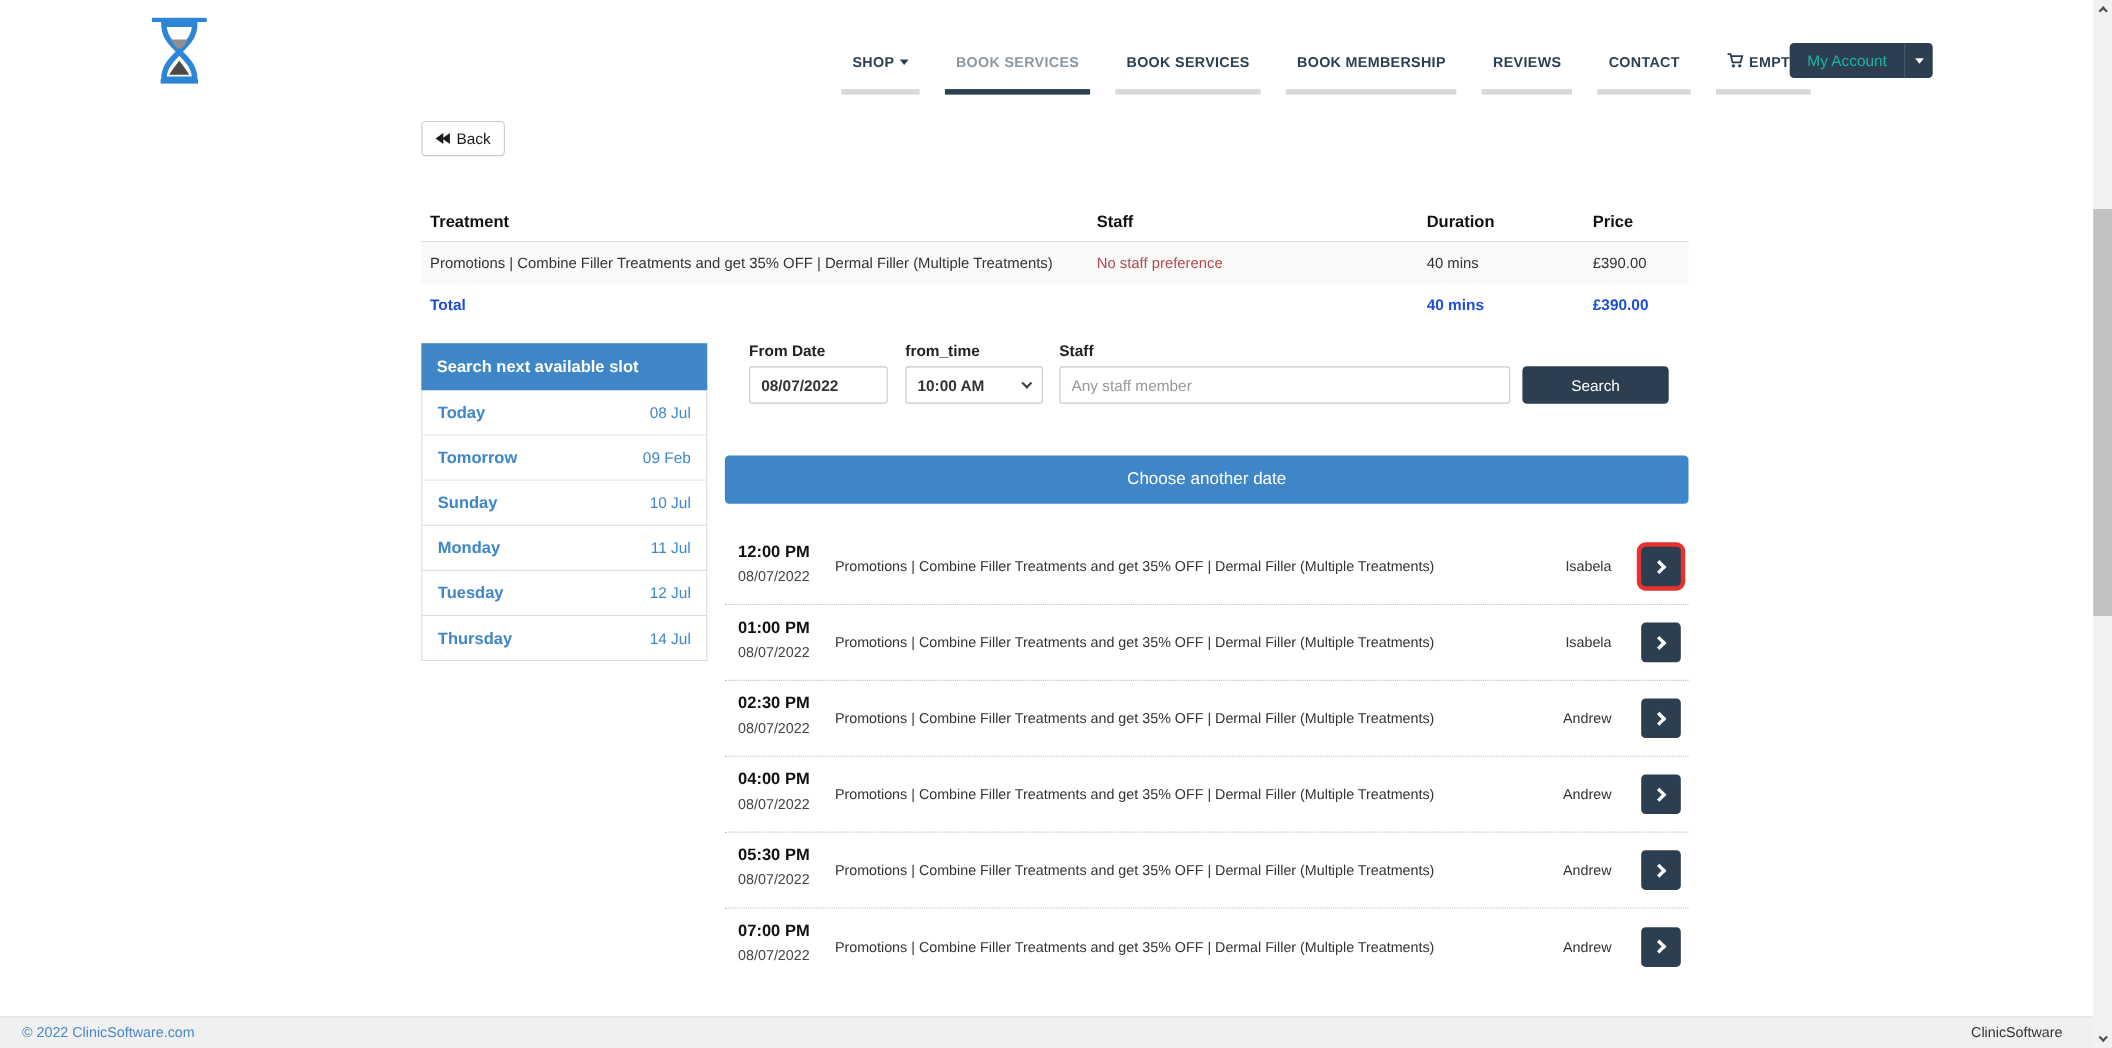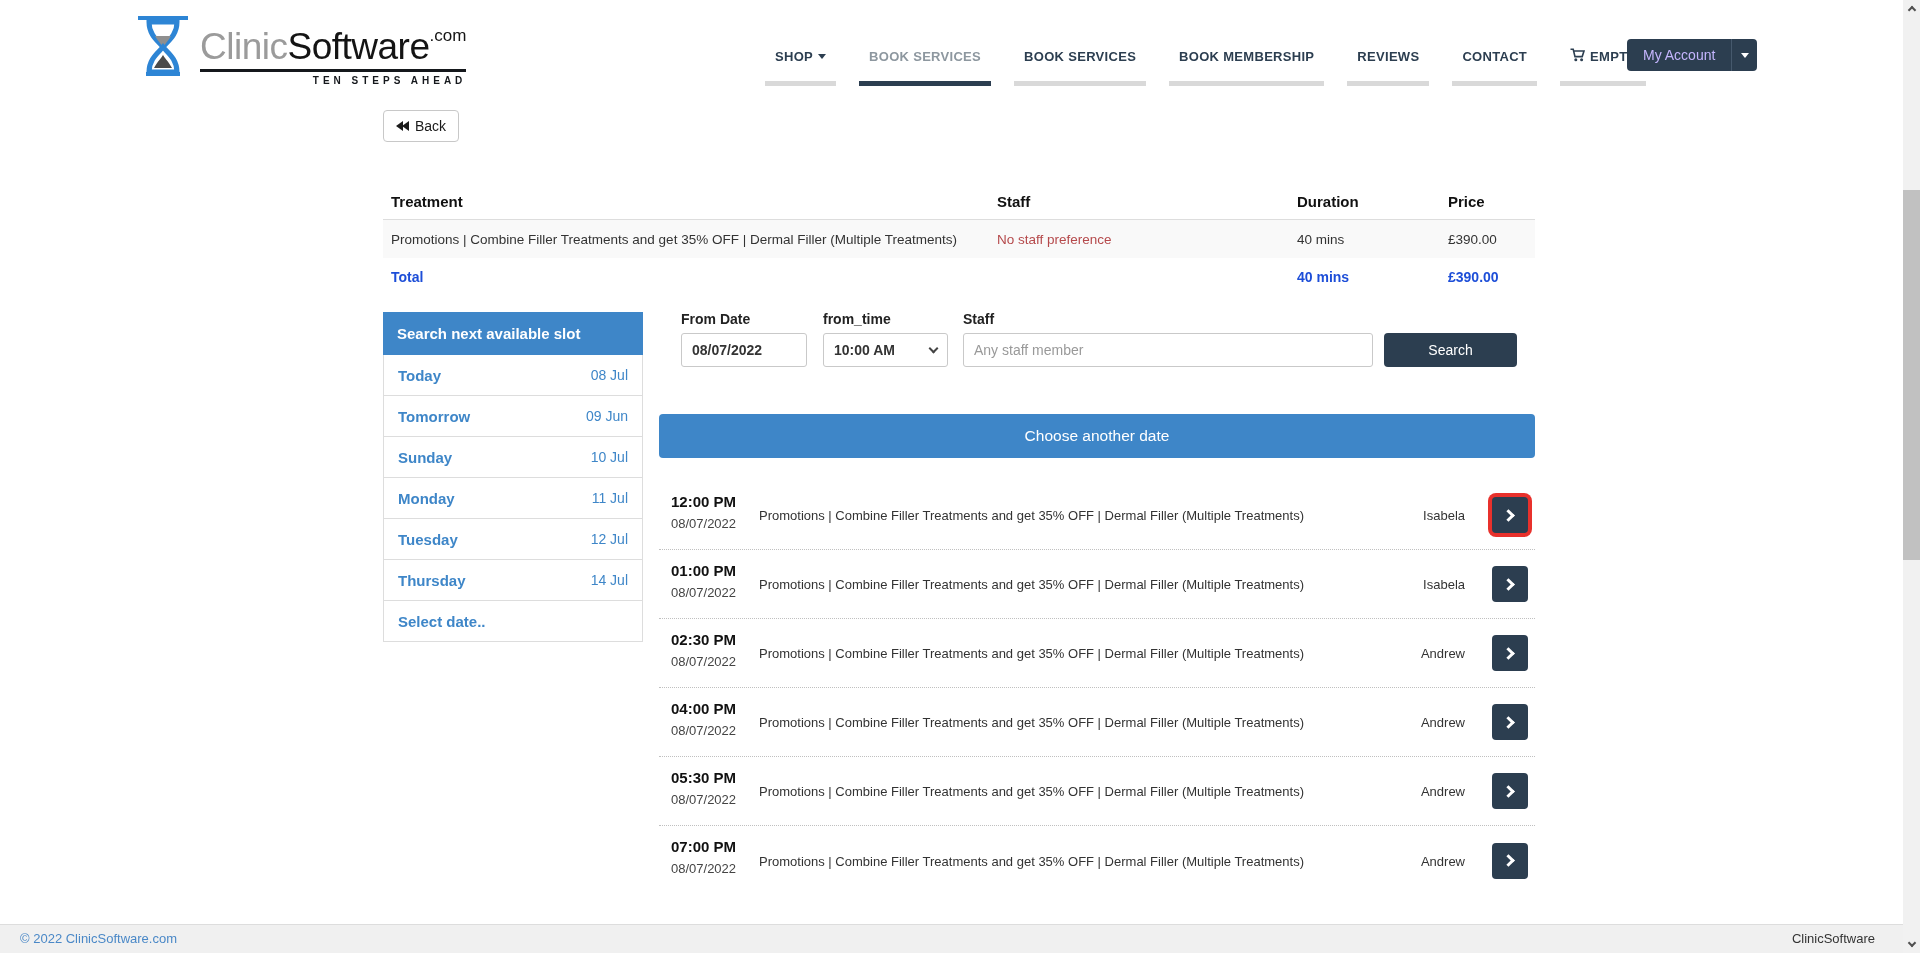--- a/index.html
+++ b/index.html
@@ -21,21 +21,21 @@
   .nav { position:absolute; left:765px; top:48px; display:flex; gap:23px; }
   .nav-item { display:flex; align-items:center; gap:5px; padding:0 10px 16px 10px;
     border-bottom:5px solid #d9d9d9; font-size:13px; font-weight:bold; color:#2c3e50;
     letter-spacing:0.3px; line-height:14px; cursor:pointer; white-space:nowrap; }
   .nav-item.active { color:#8d979f; border-bottom-color:#2c3e50; }
   .caret-down { width:0; height:0; border-left:4px solid transparent; border-right:4px solid transparent;
     border-top:5px solid #2c3e50; display:inline-block; }
   .cart-svg { display:inline-block; }
 
   .account { position:absolute; left:1627px; top:39px; height:32px; display:flex;
-    background:#2c3e50; border-radius:4px; color:#c4b5fd; cursor:pointer; }
+    background:#2c3e50; border-radius:4px; color:#14b8a6; cursor:pointer; }
   .account-main { padding:0 16px; font-size:14px; line-height:32px; }
   .account-caret { width:26px; display:flex; align-items:center; justify-content:center;
     border-left:1px solid #46596d; }
   .caret-down-white { width:0; height:0; border-left:4px solid transparent; border-right:4px solid transparent;
     border-top:5px solid #fff; }
 
   
   .container { position:absolute; left:383px; top:110px; width:1152px; }
 
   .back-btn { display:inline-flex; align-items:center; gap:6px; height:32px;
@@ -134,27 +134,20 @@
       <span>
         <svg width="54" height="62" viewBox="0 0 54 62">
           <rect x="0" y="0" width="50" height="4" fill="#2d85d5"></rect>
           <path d="M11 6 C11 19, 20 25, 25 31 C30 25, 39 19, 39 6 Z" fill="#ffffff" stroke="#2d85d5" stroke-width="5"></path>
           <path d="M17 20 C20 25, 23 28, 25 31 C27 28, 30 25, 33 20 Z" fill="#8f8f8f"></path>
           <path d="M11 56 C11 43, 20 37, 25 31 C30 37, 39 43, 39 56 Z" fill="#ffffff" stroke="#2d85d5" stroke-width="5"></path>
           <path d="M16 52 C20 45, 24 41, 25 39 C26 41, 30 45, 34 52 Z" fill="#4a4a4a"></path>
           <rect x="8" y="56" width="34" height="4" fill="#2d85d5"></rect>
         </svg>
       </span>
-      <span class="logo-text">
-        <span class="logo-line1">
-          <span class="logo-clinic">Clinic</span><span class="logo-soft">Software</span><span class="logo-tld">.com</span>
-        </span>
-        <span class="logo-rule" style="display:block"></span>
-        <span class="logo-tag" style="display:block">TEN STEPS AHEAD</span>
-      </span>
     </div>
 
     <div class="nav">
       <div class="nav-item">
         <span>SHOP</span>
         <span class="caret-down"></span>
       </div>
       <div class="nav-item active">
         <span>BOOK SERVICES</span>
       </div>
@@ -226,41 +219,37 @@
 
       <div class="sidebar">
         <div class="sb-header">Search next available slot</div>
 
         <div class="sb-item">
           <span class="sb-day">Today</span>
           <span class="sb-date">08 Jul</span>
         </div>
         <div class="sb-item">
           <span class="sb-day">Tomorrow</span>
-          <span class="sb-date">09 Jun</span>
+          <span class="sb-date">09 Feb</span>
         </div>
         <div class="sb-item">
           <span class="sb-day">Sunday</span>
           <span class="sb-date">10 Jul</span>
         </div>
         <div class="sb-item">
           <span class="sb-day">Monday</span>
           <span class="sb-date">11 Jul</span>
         </div>
         <div class="sb-item">
           <span class="sb-day">Tuesday</span>
           <span class="sb-date">12 Jul</span>
         </div>
         <div class="sb-item">
           <span class="sb-day">Thursday</span>
           <span class="sb-date">14 Jul</span>
-        </div>
-        <div class="sb-item">
-          <span class="sb-day">Select date..</span>
-          <span class="sb-date"></span>
         </div>
       </div>
 
       <div class="rightcol">
 
         <div class="search-form">
           <div class="fgroup g1">
             <label>From Date</label>
             <input class="fctrl" type="text" value="08/07/2022" style="">
           </div>

